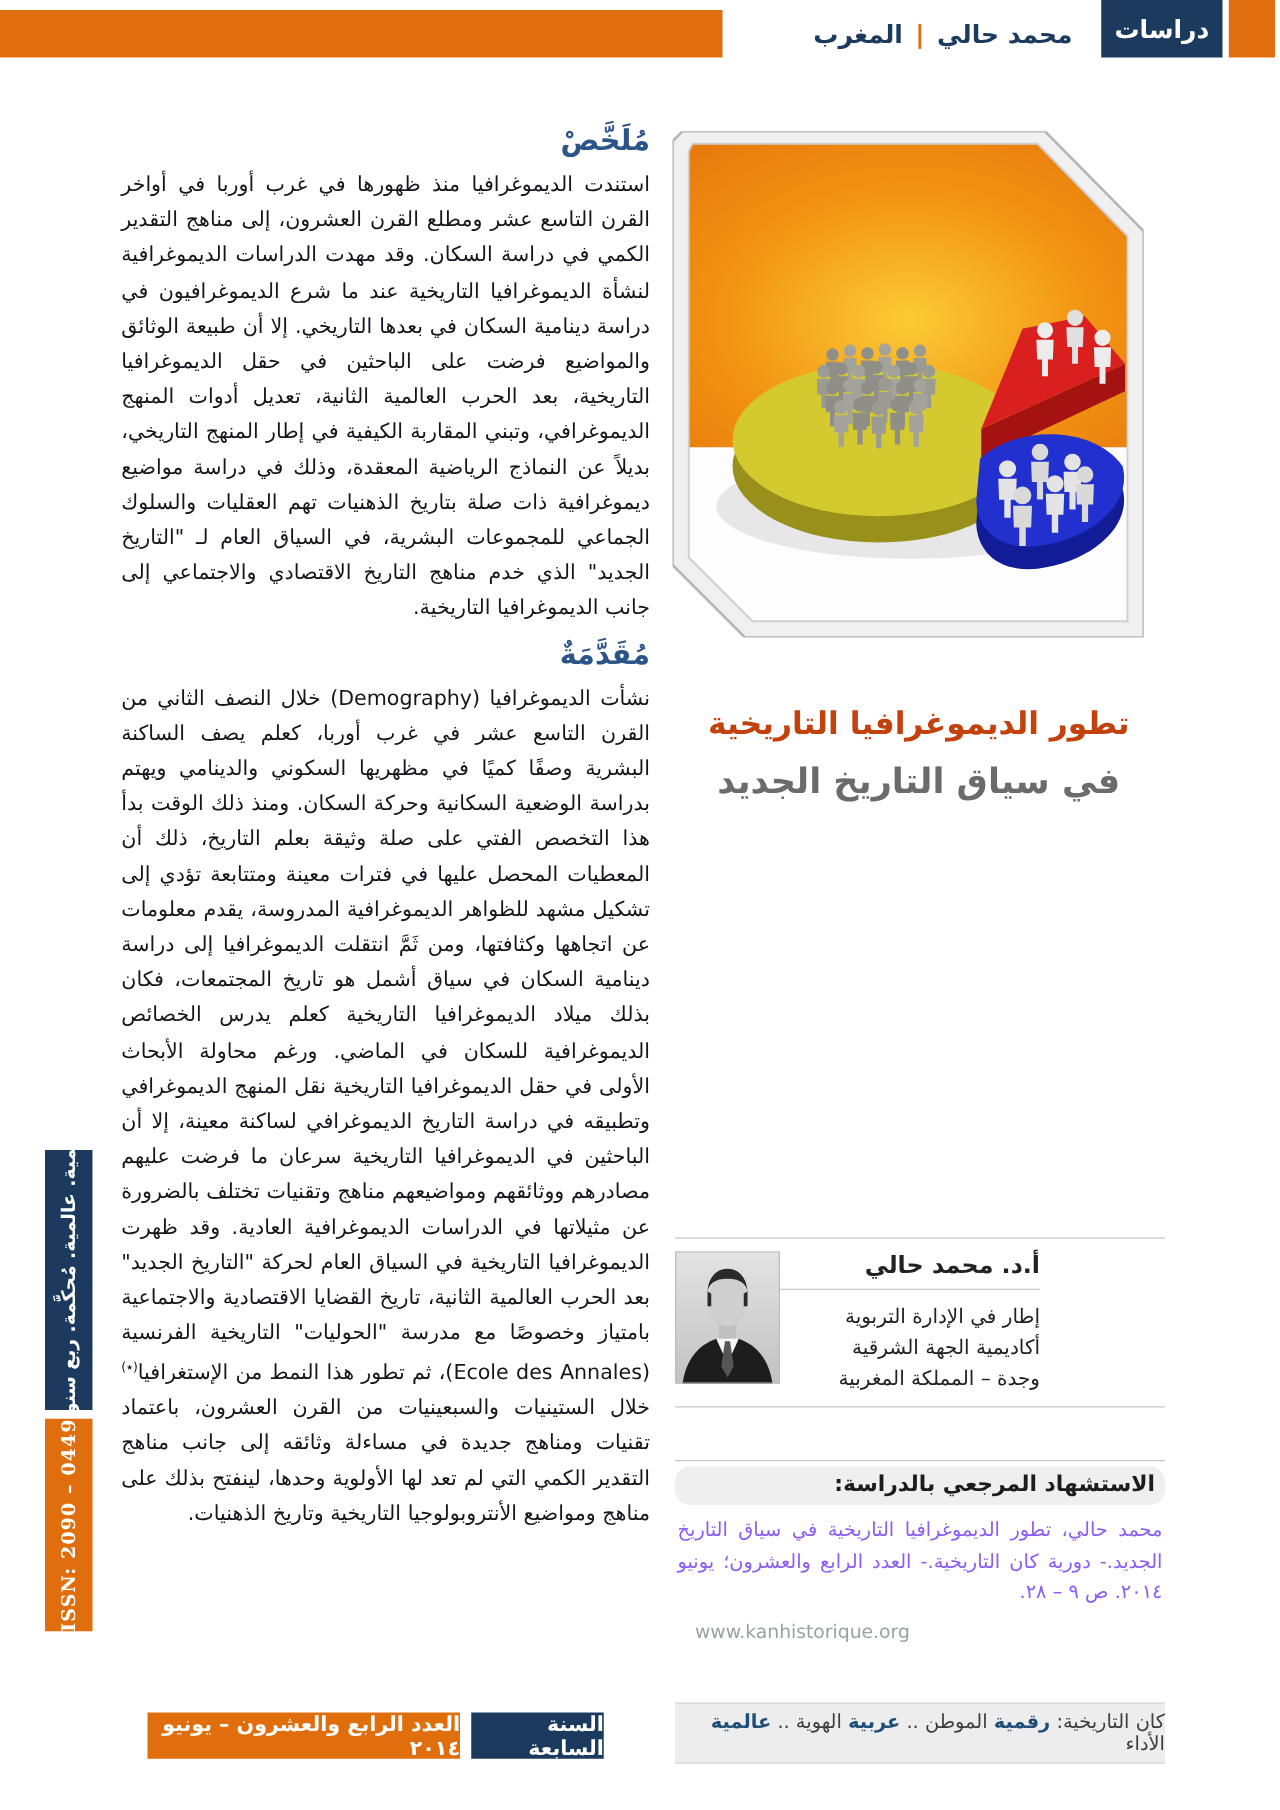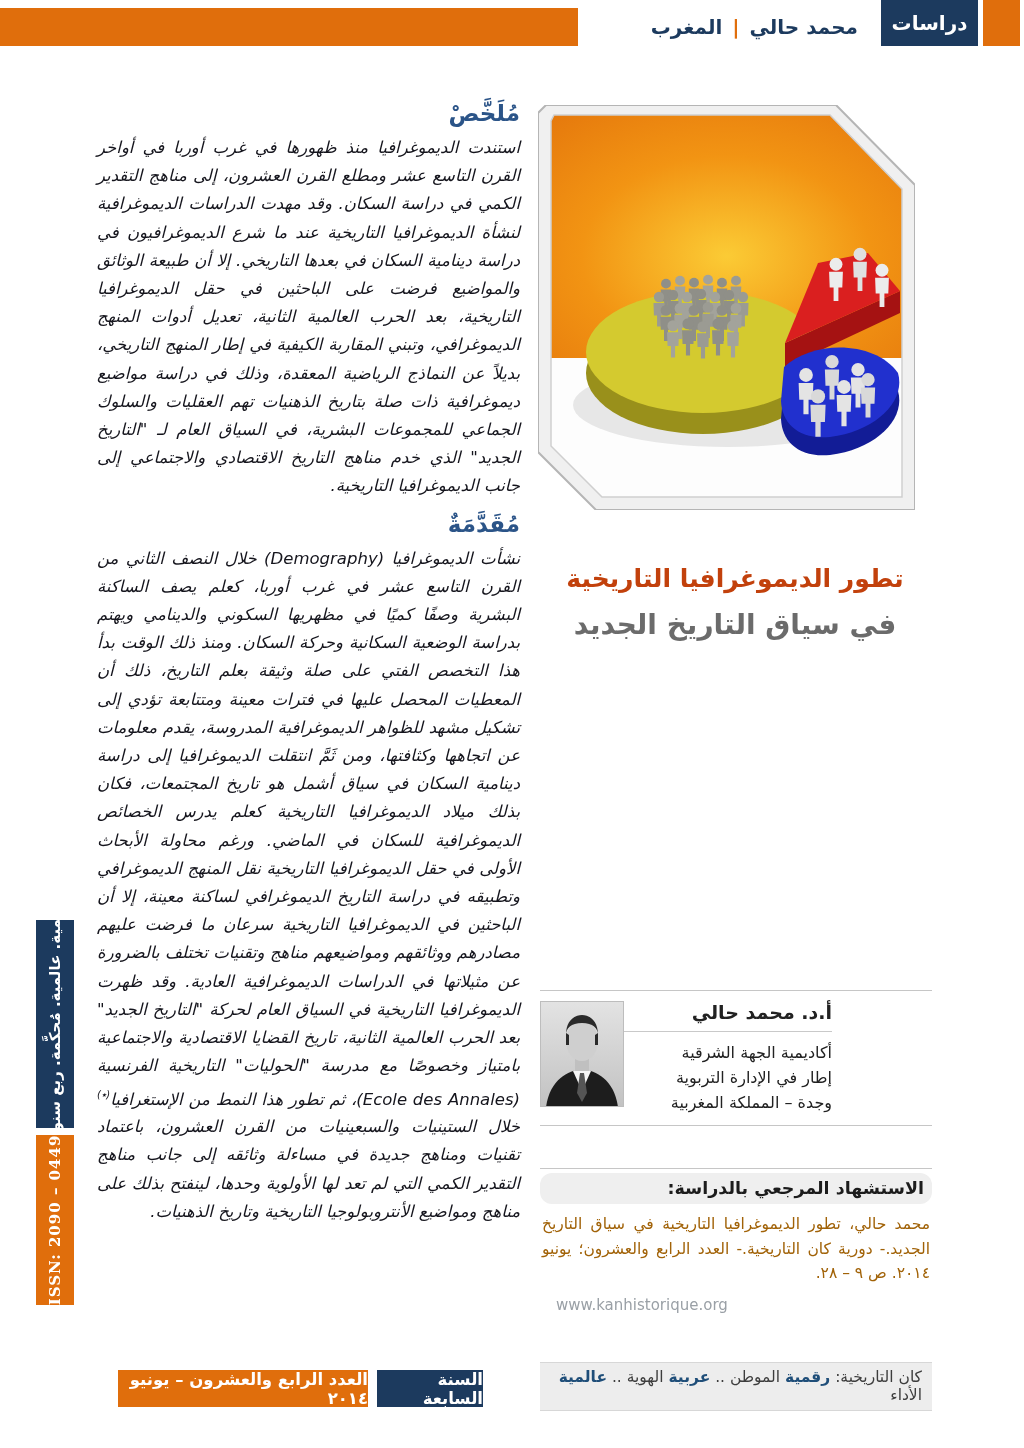--- a/index.html
+++ b/index.html
@@ -10,44 +10,44 @@
   .hdr-meta{position:absolute;top:8px;right:166px;height:38px;display:flex;align-items:center;
             direction:rtl;gap:10px;font-size:20px;font-weight:bold;color:#1C3A5E;}
   .hdr-sep{color:#E06E0C;font-weight:bold;}
   .hdr-studies{position:absolute;left:881px;top:0;width:97px;height:46px;background:#1C3A5E;
                display:flex;align-items:center;justify-content:center;color:#fff;
                font-size:20px;font-weight:bold;}
   .hdr-square{position:absolute;left:983px;top:0;width:37px;height:46px;background:#E06E0C;}
   
   .article-col{position:absolute;left:97px;top:100px;width:423px;direction:rtl;text-align:justify;}
   .sec-heading{color:#2B5488;font-size:23px;font-weight:bold;margin:0 0 8px 0;text-align:right;}
-  .body-par{font-size:16.5px;line-height:28.2px;margin:0 0 6px 0;color:#15151d;font-style:italic;}
+  .body-par{font-size:16.5px;line-height:28.2px;margin:0 0 6px 0;color:#15151d;}
   sup.fnote{font-size:10px;color:#15151d;}
   
   .figure-frame{position:absolute;left:538px;top:105px;width:377px;height:405px;}
   
   .title-block{position:absolute;left:540px;top:556px;width:390px;text-align:center;direction:rtl;}
   .title-l1{font-size:25px;font-weight:bold;color:#c2410c;line-height:46px;margin:0;}
   .title-l2{font-size:28px;font-weight:bold;color:#6B6B6B;line-height:46px;margin:0;}
   
   .author-block{position:absolute;left:540px;top:990px;width:392px;direction:rtl;
                 border-top:1px solid #c6c6c6;border-bottom:1px solid #c6c6c6;padding:8px 0 10px 0;}
   .author-photo{float:left;width:84px;height:106px;margin:2px 0 0 0;}
   .author-name{font-size:19px;font-weight:bold;color:#222;margin:2px 100px 0 0;text-align:right;
                padding-bottom:8px;border-bottom:1px solid #c9c9c9;width:calc(100% - 100px);box-sizing:border-box;}
   .author-info{margin:8px 100px 0 0;text-align:right;font-size:16px;line-height:25px;color:#222;}
   
   .citation-block{position:absolute;left:540px;top:1168px;width:392px;direction:rtl;
                   border-top:1px solid #c6c6c6;}
   .cit-heading{background:#efefef;font-size:17.5px;font-weight:bold;color:#1c1c1c;
                padding:5px 8px 6px 8px;margin-top:4px;text-align:right;border-radius:12px;}
-  .cit-body{font-size:15.5px;line-height:24.5px;text-align:justify;color:#a16207;margin:8px 2px 0 2px;}
+  .cit-body{font-size:15.5px;line-height:24.5px;text-align:justify;color:#8b5cf6;margin:8px 2px 0 2px;}
   .cit-url{direction:ltr;text-align:left;color:#9aa0a6;font-size:15px;margin:10px 0 4px 16px;}
   .cit-tagline{background:#ededed;border-top:1px solid #d7d7d7;border-bottom:1px solid #d7d7d7;
-               font-size:15.5px;color:#3d3d3d;padding:5px 10px 6px 8px;text-align:right;margin-top:48px;}
+               font-size:15.5px;color:#3d3d3d;padding:5px 0 6px 8px;text-align:right;margin-top:48px;}
   .cit-tagline b{color:#1F4E79;}
   
   .vbar{position:absolute;left:36px;width:38px;}
   .vbar-navy{top:920px;height:208px;background:#1C3A5E;}
   .vbar-orange{top:1135px;height:170px;background:#E06E0C;}
   .vbar span{position:absolute;left:50%;top:50%;transform:translate(-50%,-50%) rotate(-90deg);
              white-space:nowrap;color:#fff;}
   .vbar-navy span{font-size:15px;font-weight:bold;}
   .vbar-orange span{font-family:"DejaVu Serif","Liberation Serif",serif;font-size:15px;font-weight:bold;letter-spacing:1px;}
   
@@ -180,22 +180,22 @@
       <path d="M40,72 L44,72 L47,92 L42,101 L37,92 Z" fill="#555"></path>
       <rect x="35" y="56" width="14" height="14" fill="#c0c0c0"></rect>
       <ellipse cx="42" cy="40" rx="16" ry="20" fill="#cfcfcf"></ellipse>
       <path d="M26,34 C26,20 34,14 42,14 C50,14 58,20 58,34 C58,27 53,22 42,22 C31,22 26,27 26,34 Z" fill="#2a2a2a"></path>
       <path d="M26,32 L26,44 L29,44 L29,34 Z" fill="#2a2a2a"></path>
       <path d="M58,32 L58,44 L55,44 L55,34 Z" fill="#2a2a2a"></path>
       <rect x="0.5" y="0.5" width="83" height="105" fill="none" stroke="#bdbdbd"></rect>
     </svg>
     <div class="author-name">أ.د. محمد حالي</div>
     <div class="author-info">
+      <div>إطار في الإدارة التربوية</div>
       <div>أكاديمية الجهة الشرقية</div>
-      <div>إطار في الإدارة التربوية</div>
       <div>وجدة – المملكة المغربية</div>
     </div>
     <div style="clear:both;"></div>
   </div>
 
   <div class="citation-block">
     <div class="cit-heading">الاستشهاد المرجعي بالدراسة:</div>
     <p class="cit-body">محمد حالي، تطور الديموغرافيا التاريخية في سياق التاريخ الجديد.- دورية كان التاريخية.- العدد الرابع والعشرون؛ يونيو ٢٠١٤. ص ٩ – ٢٨.</p>
     <div class="cit-url">www.kanhistorique.org</div>
     <div class="cit-tagline"><span>كان التاريخية: </span><b>رقمية</b><span> الموطن .. </span><b>عربية</b><span> الهوية .. </span><b>عالمية</b><span> الأداء</span></div>

